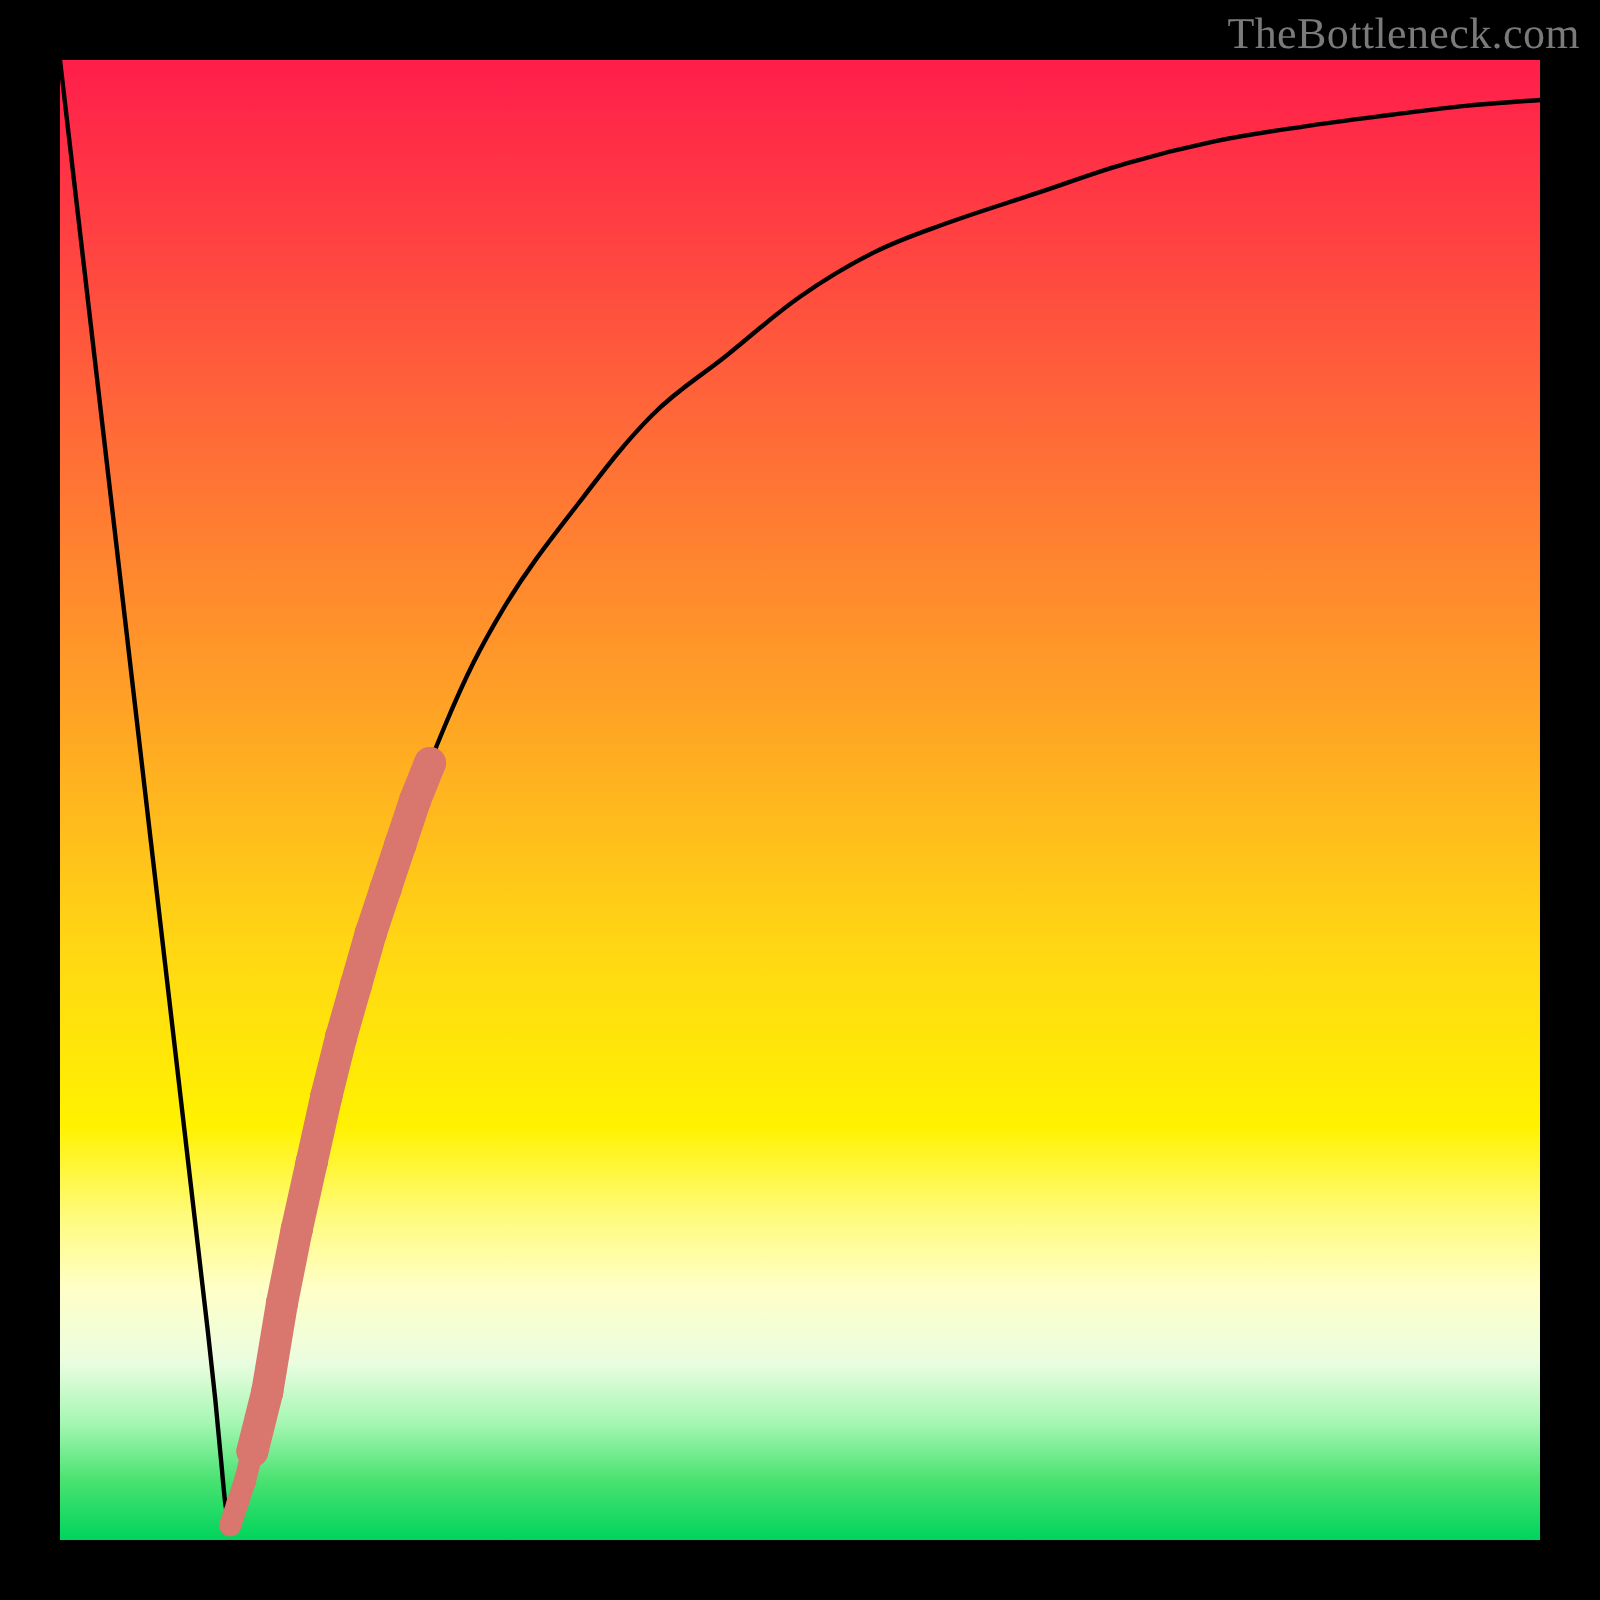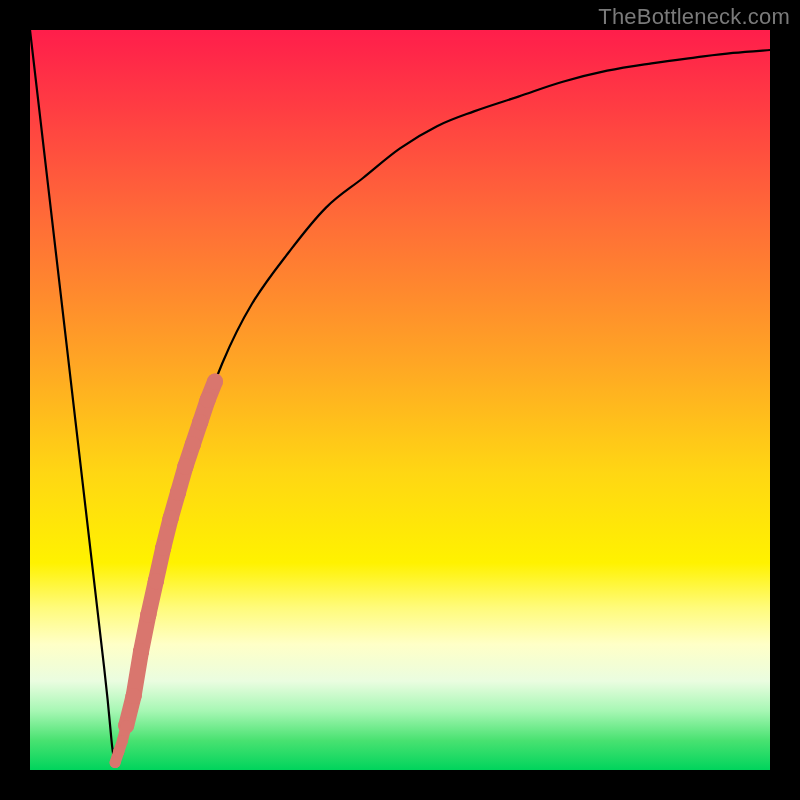--- a/index.html
+++ b/index.html
@@ -9,20 +9,21 @@
     height: 800px;
     overflow: hidden;
     background: #000;
     font-family: Arial, Helvetica, sans-serif;
   }
   .frame {
     position: relative;
     width: 800px;
     height: 800px;
     background: #000;
+    font-family: Liberation Serif, serif;
   }
   .plot {
     position: absolute;
     left: 30px;
     top: 30px;
     width: 740px;
     height: 740px;
     background: linear-gradient(to bottom,
       #ff1e4b 0%,
       #ff3b43 10%,

